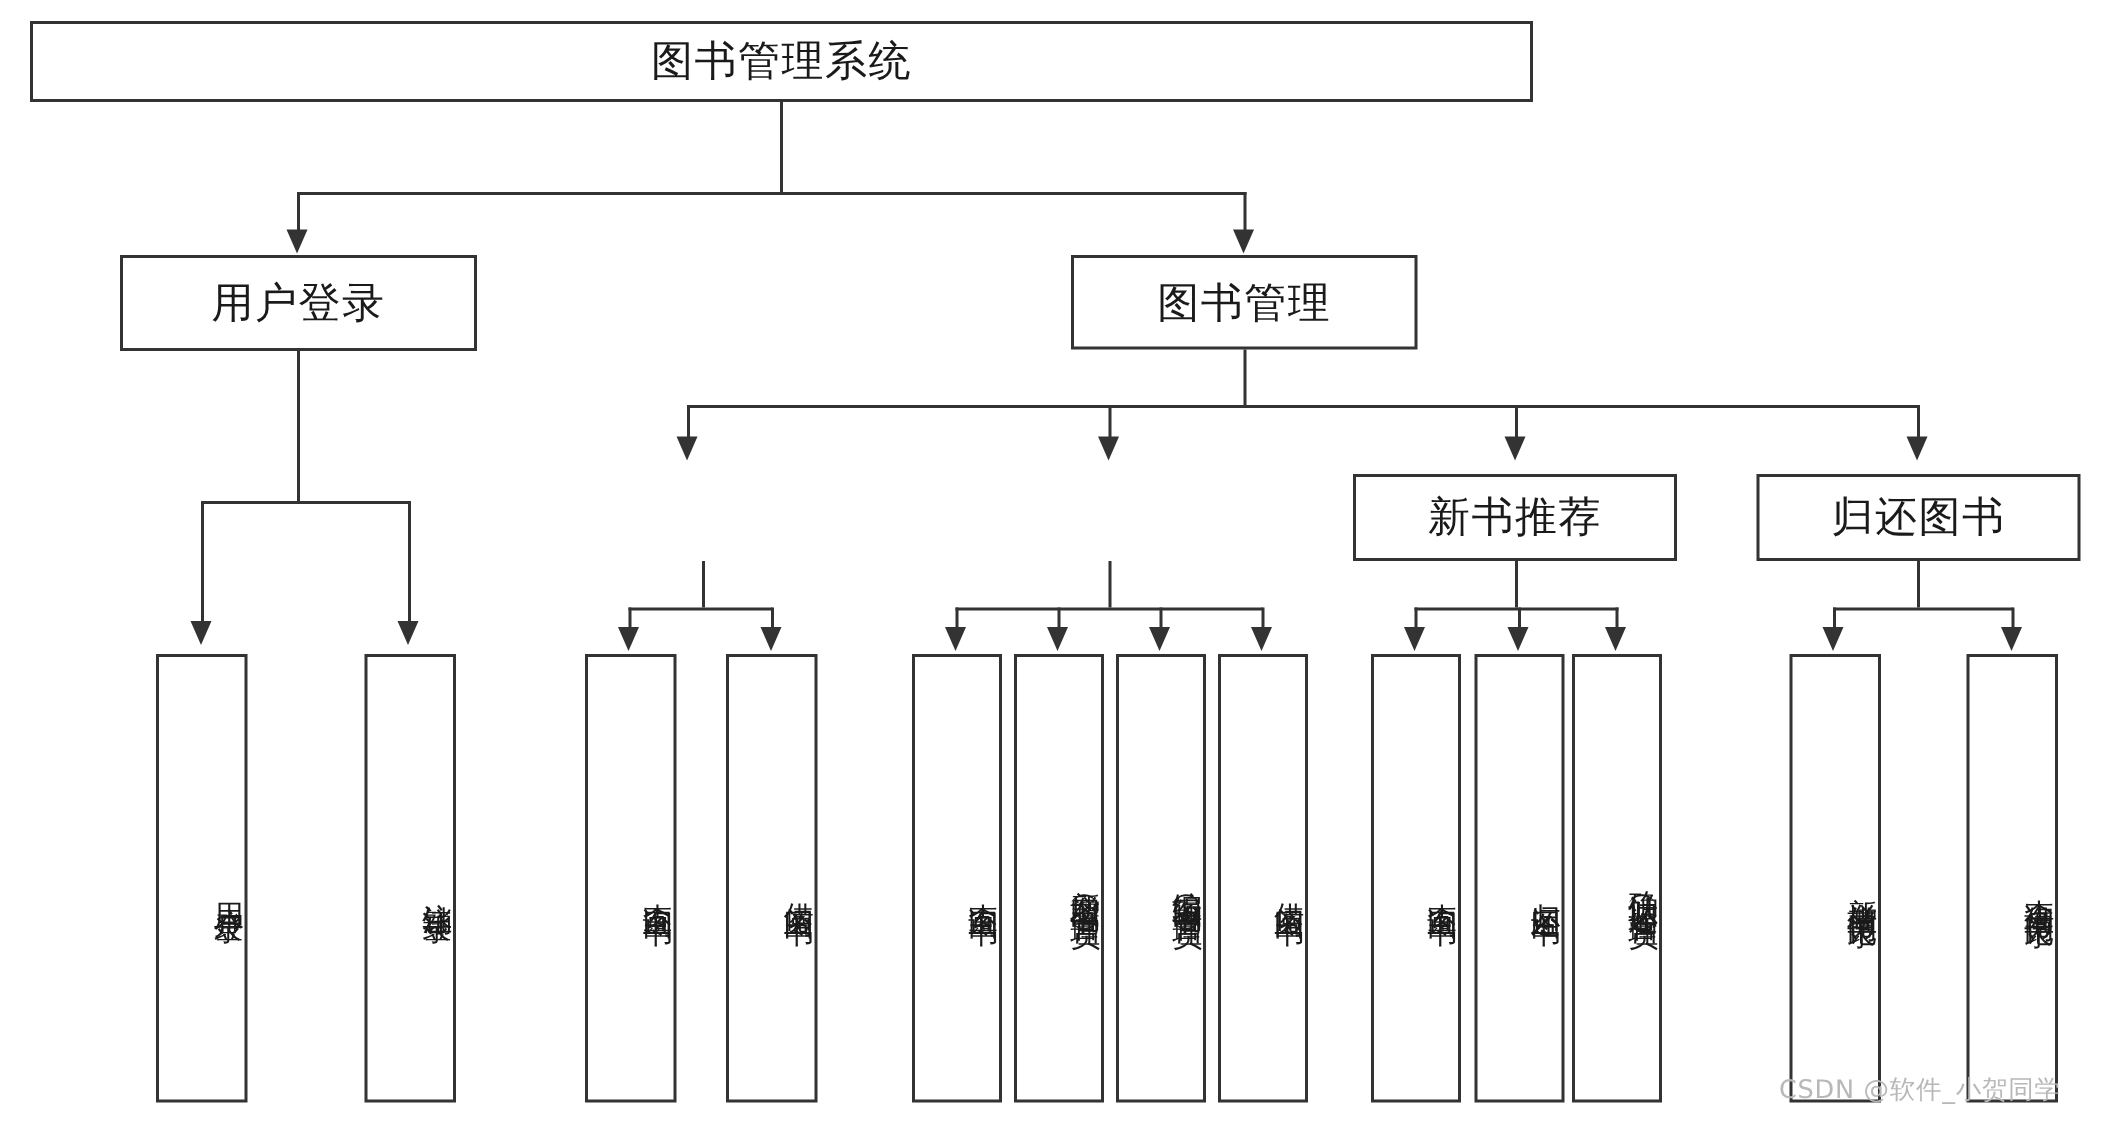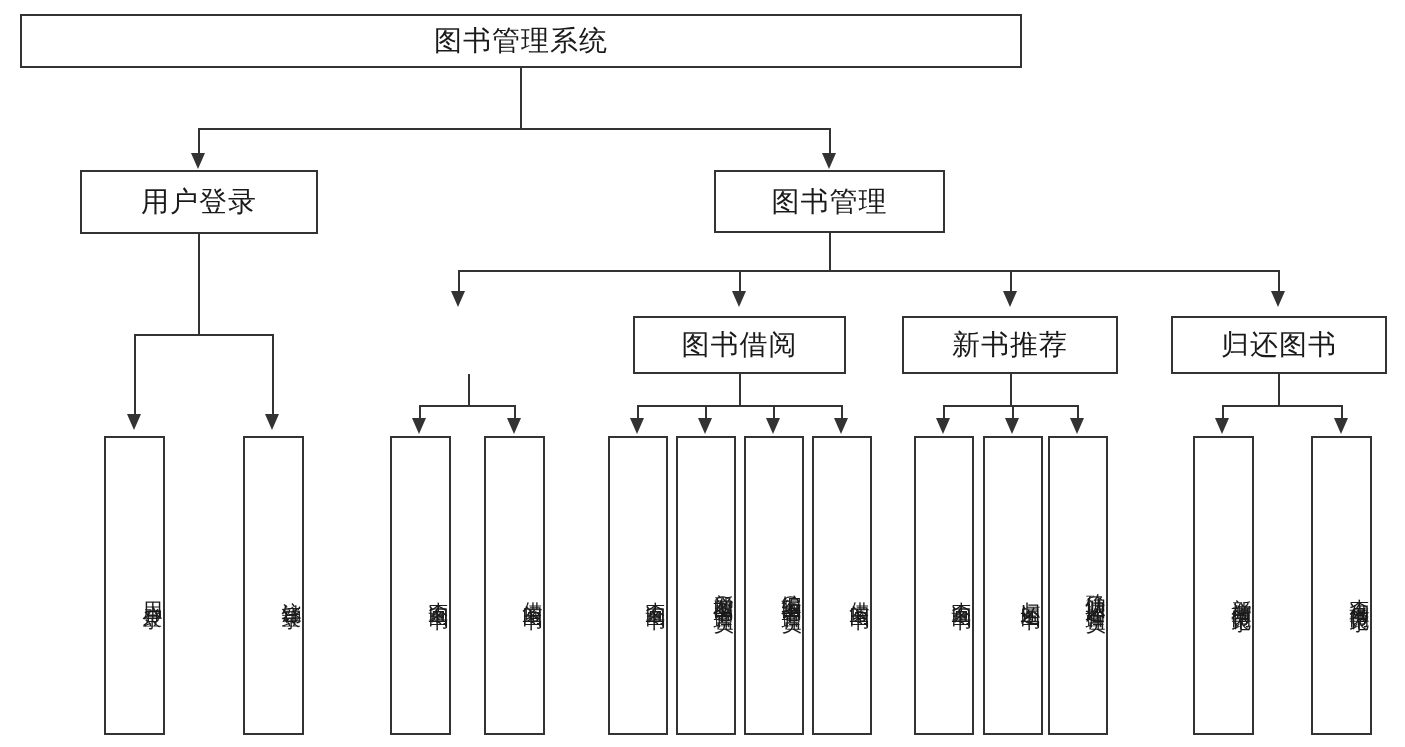--- a/index.html
+++ b/index.html
@@ -106,23 +106,20 @@
   <div class="conn h" style="left:458px; top:270px; width:821px;"></div>
   <div class="conn v" style="left:458px; top:270px; height:25px;"></div>
   <div class="arrow" style="left:451px; top:291px;"></div>
   <div class="conn v" style="left:739px; top:270px; height:25px;"></div>
   <div class="arrow" style="left:732px; top:291px;"></div>
   <div class="conn v" style="left:1010px; top:270px; height:25px;"></div>
   <div class="arrow" style="left:1003px; top:291px;"></div>
   <div class="conn v" style="left:1278px; top:270px; height:25px;"></div>
   <div class="arrow" style="left:1271px; top:291px;"></div>
 
-  <div class="node horiz" style="left:633px; top:316px; width:213px; height:58px;">
-    <span>图书借阅</span>
-  </div>
   <div class="node horiz" style="left:902px; top:316px; width:216px; height:58px;">
     <span>新书推荐</span>
   </div>
   <div class="node horiz" style="left:1171px; top:316px; width:216px; height:58px;">
     <span>归还图书</span>
   </div>
 
   <div class="conn v" style="left:468px; top:374px; height:31px;"></div>
   <div class="conn h" style="left:419px; top:405px; width:96px;"></div>
   <div class="conn v" style="left:419px; top:405px; height:16px;"></div>
@@ -194,14 +191,15 @@
     <span class="vtext">确认归还（管理员）</span>
   </div>
 
   <div class="node vert" style="left:1193px; top:436px; width:61px; height:299px;">
     <span class="vtext">新增借阅记录</span>
   </div>
   <div class="node vert" style="left:1311px; top:436px; width:61px; height:299px;">
     <span class="vtext">查询借阅记录</span>
   </div>
 
+  <div id="watermark">CSDN @软件_小贺同学</div>
 
 </div>
 
 </body></html>

